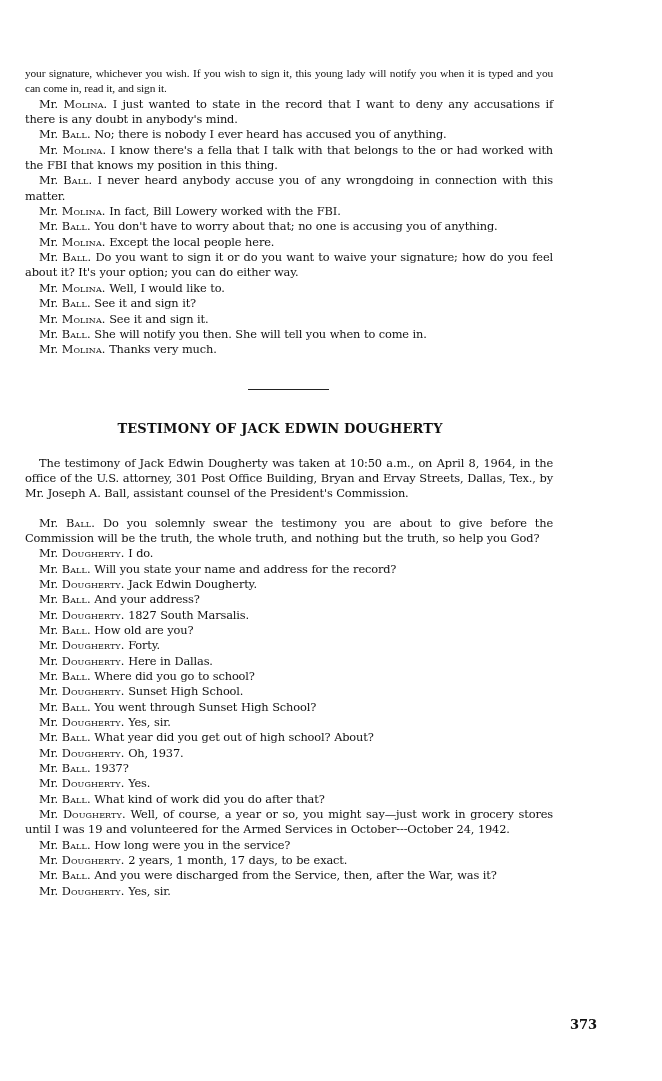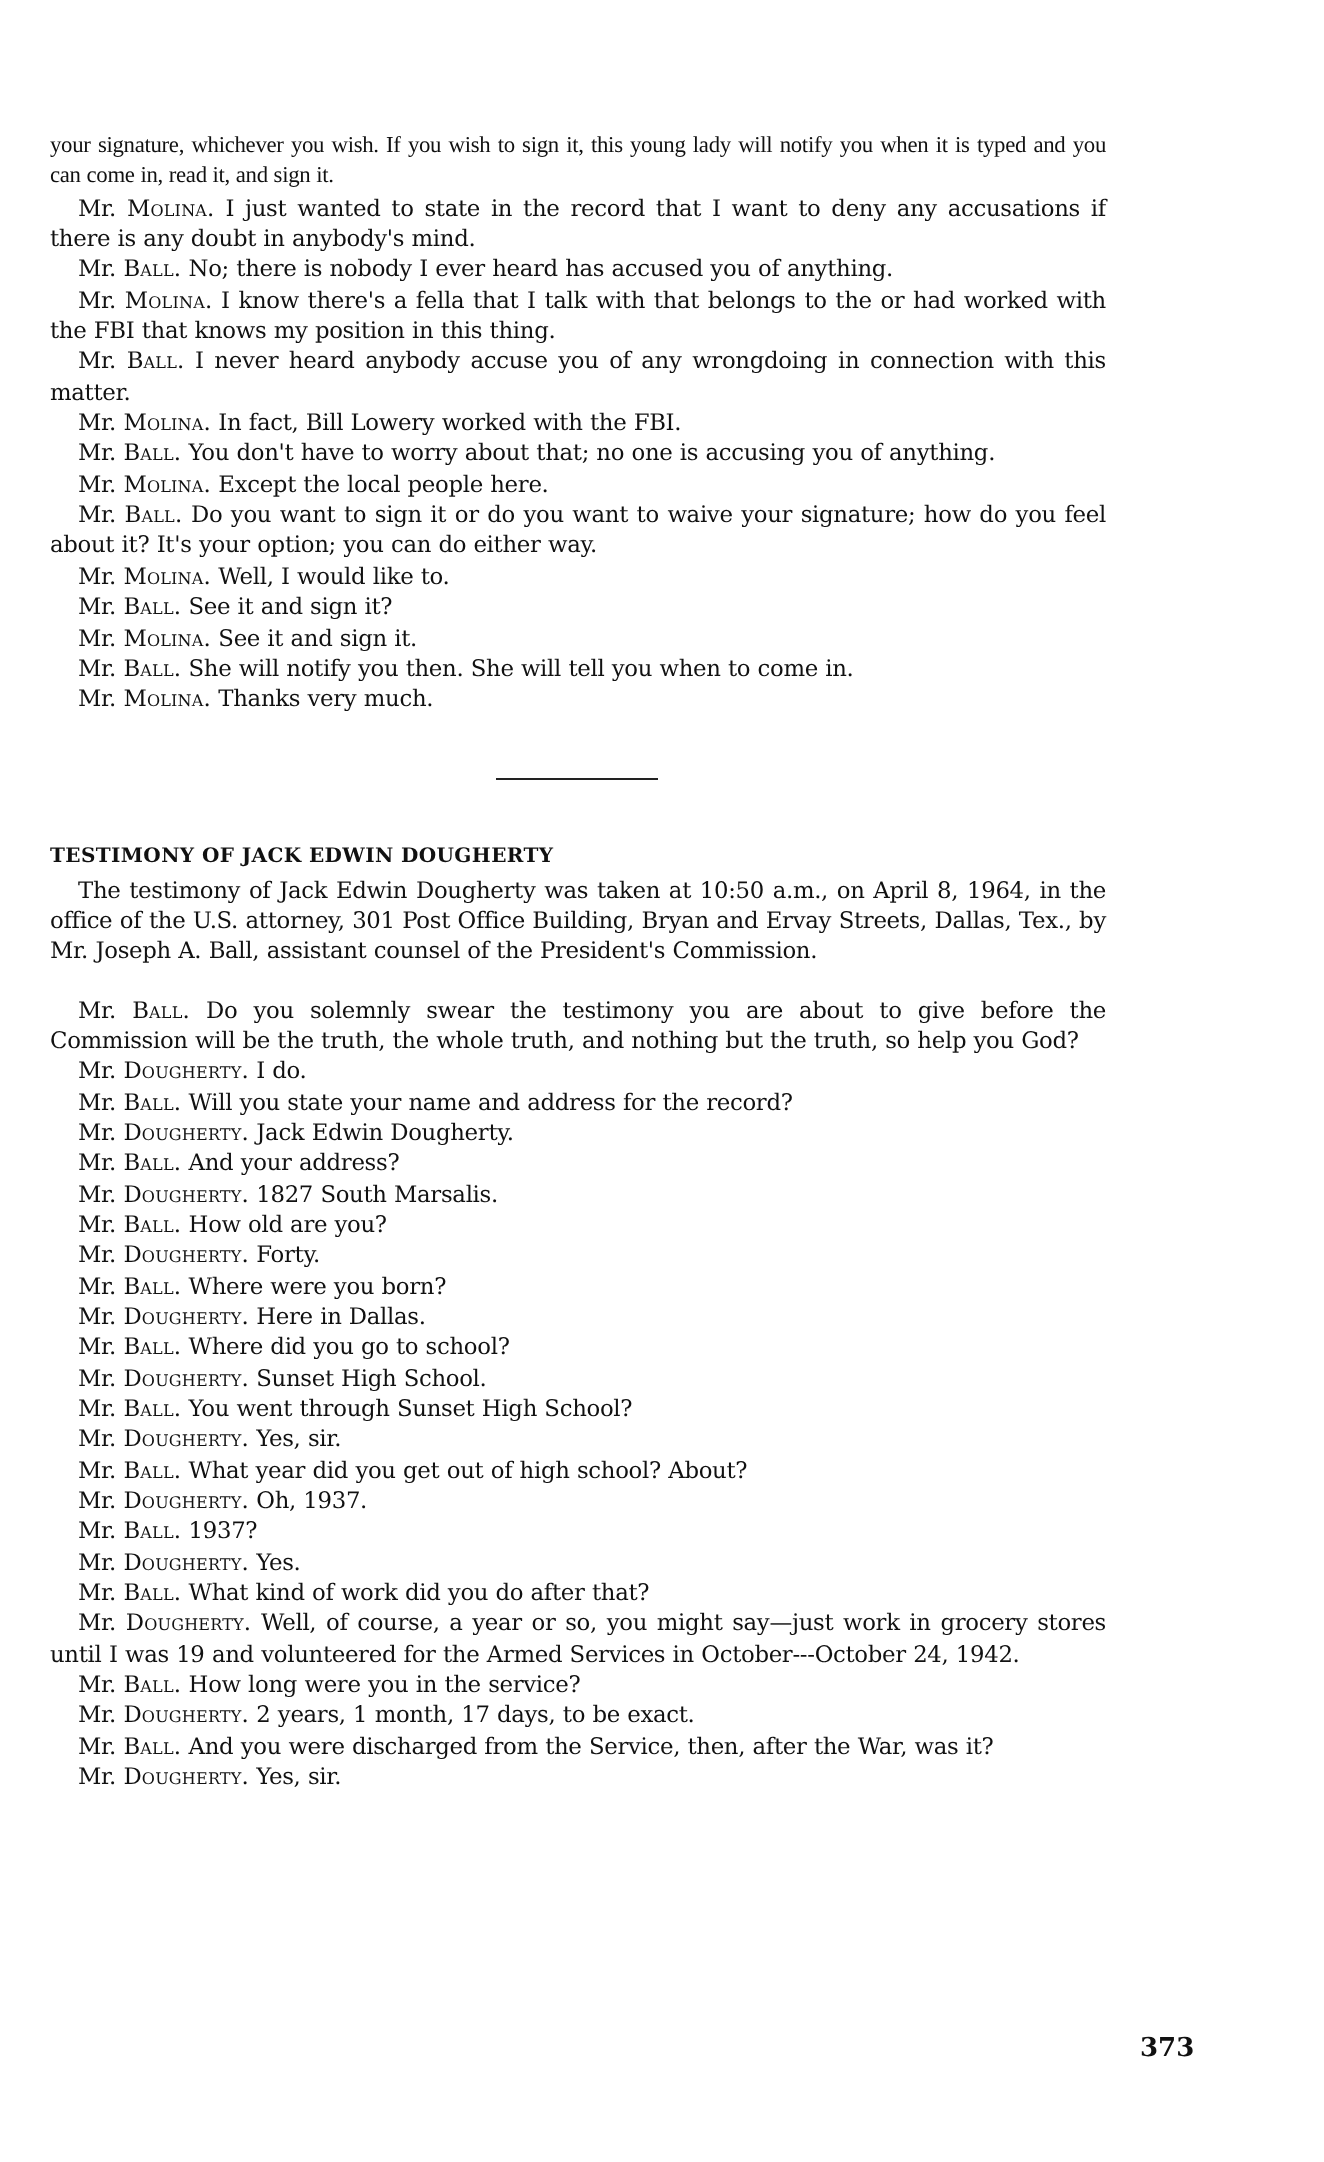--- a/index.html
+++ b/index.html
@@ -42,28 +42,29 @@
       height: 31px;
     }
     .rule {
       width: 81px;
       height: 0;
       border-top: 1.4px solid #222;
       margin: 0 0 0 223px;
     }
     .heading {
       margin: 31px 0 0 0;
-      font-size: 10px;
+      text-align: center;
+      font-size: 13px;
       font-weight: bold;
       letter-spacing: 0.2px;
       line-height: 16px;
       padding-right: 18px;
     }
     .intro {
-      margin-top: 1px;
+      margin-top: 19px;
     }
     .gap {
       height: 14px;
     }
     .page-number {
       position: absolute;
       left: 524px;
       top: 1017px;
       font-size: 13px;
       font-weight: bold;
@@ -104,21 +105,20 @@
 
   <div class="testimony-section" id="testimony-section">
       <p class="p"><span>Mr. </span><span class="sc">Ball.</span><span> Do you solemnly swear the testimony you are about to give before the Commission will be the truth, the whole truth, and nothing but the truth, so help you God?</span></p>
       <p class="p"><span>Mr. </span><span class="sc">Dougherty.</span><span> I do.</span></p>
       <p class="p"><span>Mr. </span><span class="sc">Ball.</span><span> Will you state your name and address for the record?</span></p>
       <p class="p"><span>Mr. </span><span class="sc">Dougherty.</span><span> Jack Edwin Dougherty.</span></p>
       <p class="p"><span>Mr. </span><span class="sc">Ball.</span><span> And your address?</span></p>
       <p class="p"><span>Mr. </span><span class="sc">Dougherty.</span><span> 1827 South Marsalis.</span></p>
       <p class="p"><span>Mr. </span><span class="sc">Ball.</span><span> How old are you?</span></p>
       <p class="p"><span>Mr. </span><span class="sc">Dougherty.</span><span> Forty.</span></p>
-      <p class="p"><span>Mr. </span><span class="sc">Ball.</span><span> Where were you born?</span></p>
       <p class="p"><span>Mr. </span><span class="sc">Dougherty.</span><span> Here in Dallas.</span></p>
       <p class="p"><span>Mr. </span><span class="sc">Ball.</span><span> Where did you go to school?</span></p>
       <p class="p"><span>Mr. </span><span class="sc">Dougherty.</span><span> Sunset High School.</span></p>
       <p class="p"><span>Mr. </span><span class="sc">Ball.</span><span> You went through Sunset High School?</span></p>
       <p class="p"><span>Mr. </span><span class="sc">Dougherty.</span><span> Yes, sir.</span></p>
       <p class="p"><span>Mr. </span><span class="sc">Ball.</span><span> What year did you get out of high school?   About?</span></p>
       <p class="p"><span>Mr. </span><span class="sc">Dougherty.</span><span> Oh, 1937.</span></p>
       <p class="p"><span>Mr. </span><span class="sc">Ball.</span><span> 1937?</span></p>
       <p class="p"><span>Mr. </span><span class="sc">Dougherty.</span><span> Yes.</span></p>
       <p class="p"><span>Mr. </span><span class="sc">Ball.</span><span> What kind of work did you do after that?</span></p>

